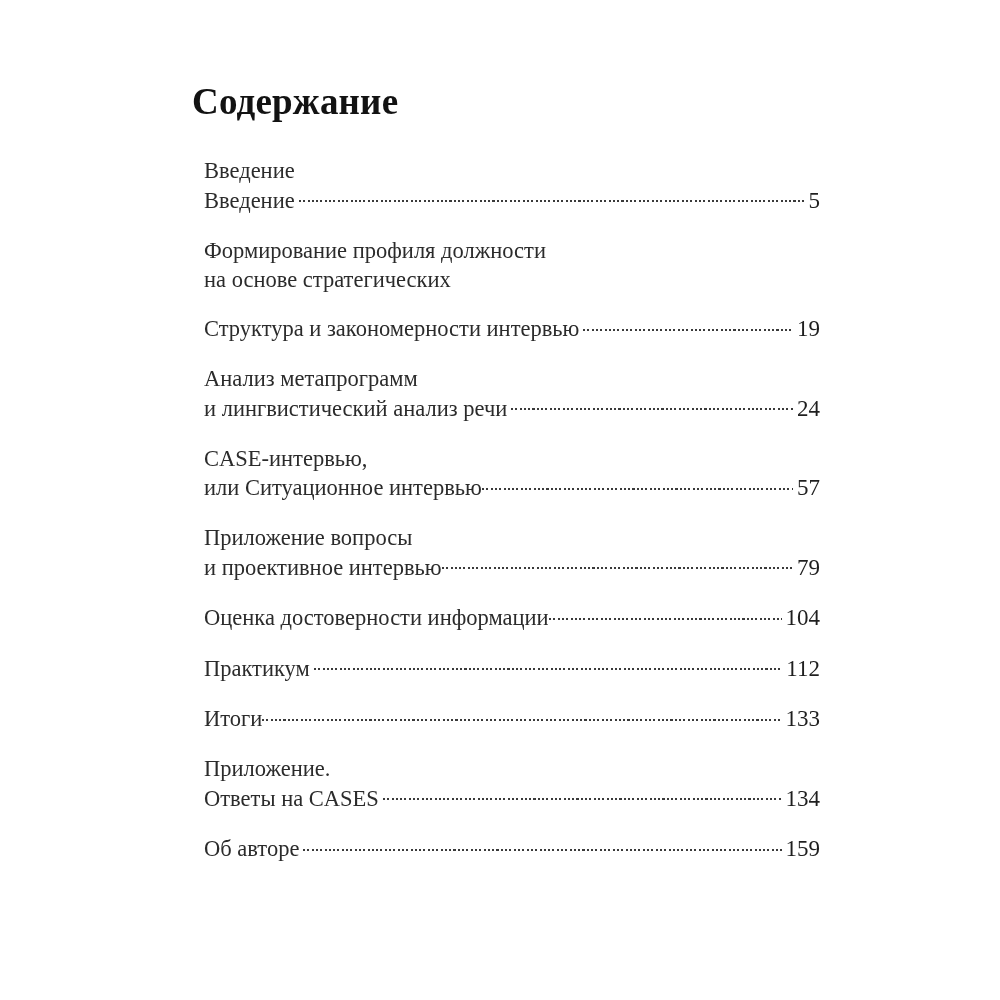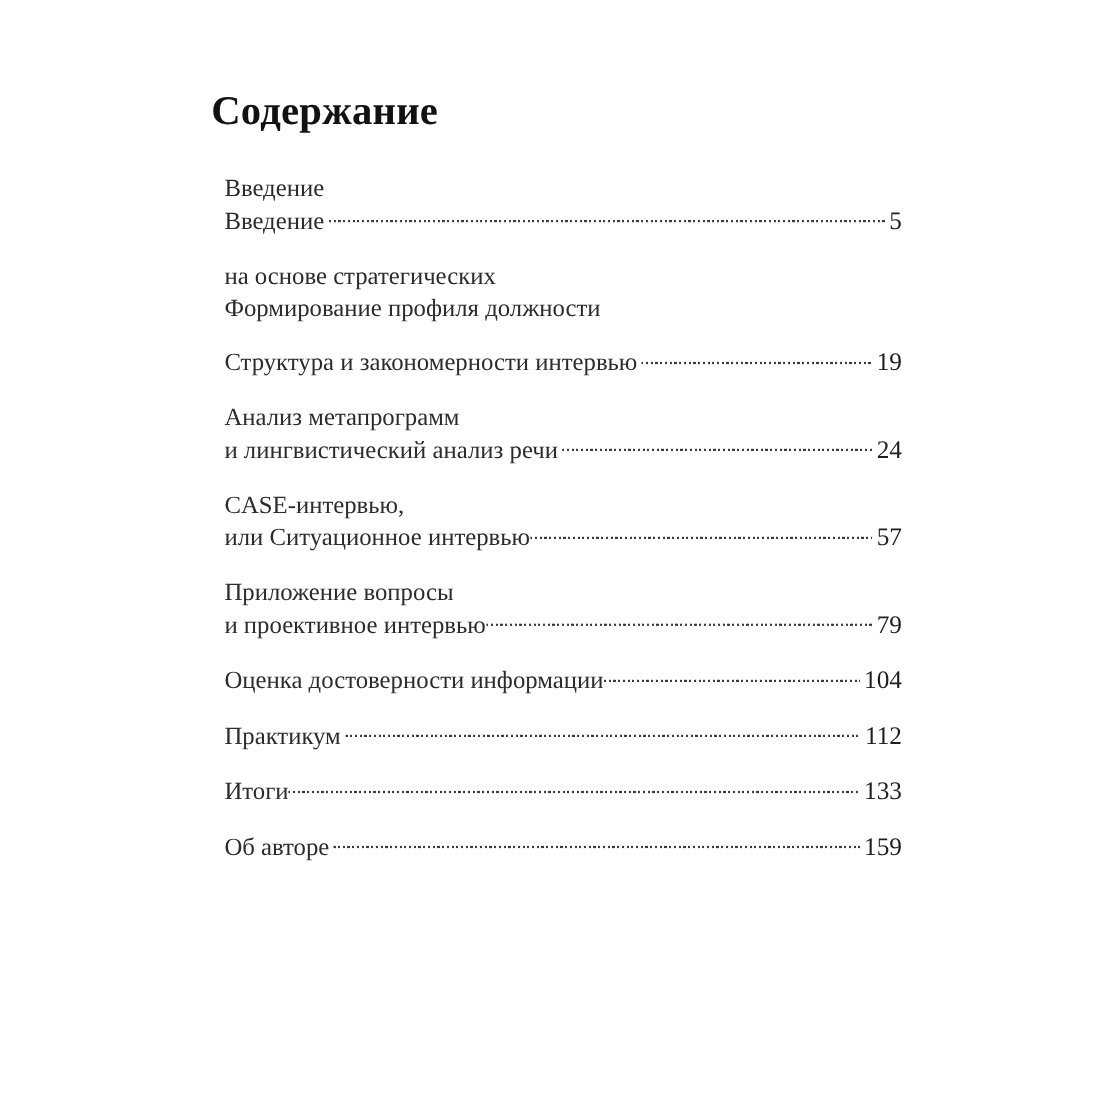--- a/index.html
+++ b/index.html
@@ -120,22 +120,22 @@
   <div class="toc-list">
       <div class="toc-entry">
         <div class="entry-line">Введение</div>
         <div class="entry-final">
           <span class="entry-text">Введение</span>
           <span class="leader"></span>
           <span class="entry-page">5</span>
         </div>
       </div>
       <div class="toc-entry">
+        <div class="entry-line">Формирование профиля должности</div>
         <div class="entry-line">на основе стратегических</div>
-        <div class="entry-line">Формирование профиля должности</div>
       </div>
       <div class="toc-entry">
         <div class="entry-final">
           <span class="entry-text">Структура и закономерности интервью</span>
           <span class="leader"></span>
           <span class="entry-page">19</span>
         </div>
       </div>
       <div class="toc-entry">
         <div class="entry-line">Анализ метапрограмм</div>
@@ -176,20 +176,28 @@
         </div>
       </div>
       <div class="toc-entry">
         <div class="entry-final">
           <span class="entry-text">Итоги</span>
           <span class="leader tight"></span>
           <span class="entry-page">133</span>
         </div>
       </div>
       <div class="toc-entry">
+        <div class="entry-line">Приложение.</div>
+        <div class="entry-final">
+          <span class="entry-text">Ответы на CASES</span>
+          <span class="leader"></span>
+          <span class="entry-page">134</span>
+        </div>
+      </div>
+      <div class="toc-entry">
         <div class="entry-final">
           <span class="entry-text">Об авторе</span>
           <span class="leader"></span>
           <span class="entry-page">159</span>
         </div>
       </div>
     </div>
 
 </div>
 

